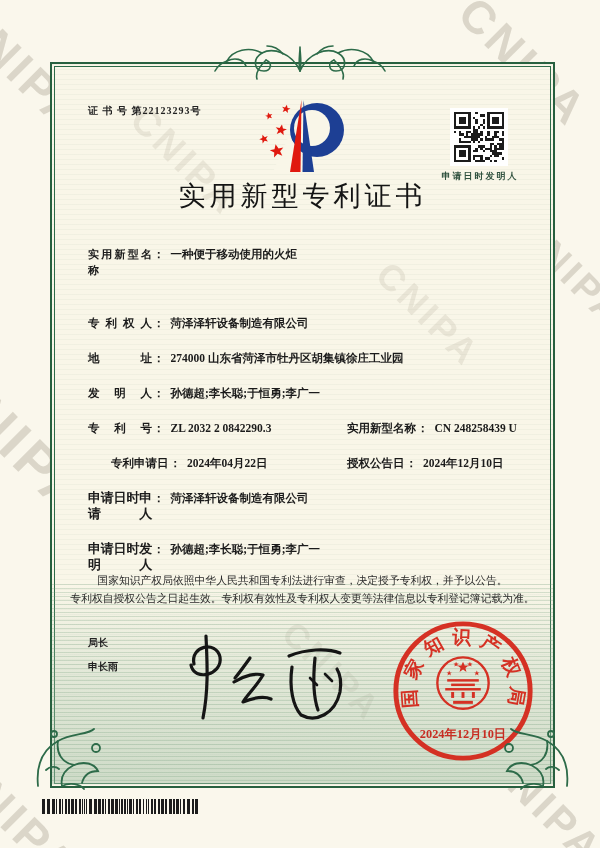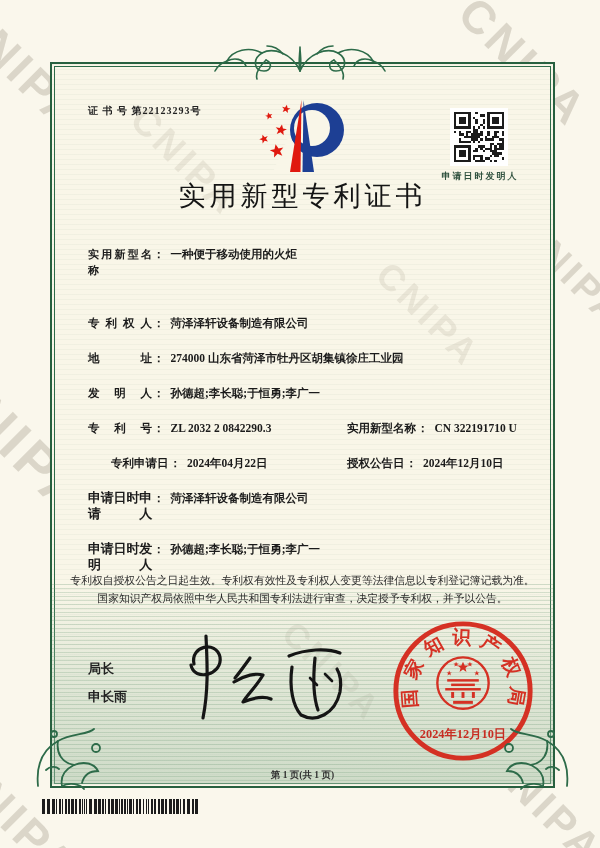--- a/index.html
+++ b/index.html
@@ -41,22 +41,22 @@
   .flabel{display:inline-block;width:64px;text-align:justify;text-align-last:justify;
           flex:none;font-weight:700;}
   .flabel.l6{font-size:11px;}
   .flabel.l7{font-size:13px;letter-spacing:-0.2px;}
   .fcolon{flex:none;margin:0 6px 0 1px;font-weight:700;}
   .fvalue{font-weight:700;white-space:nowrap;}
   
   .statement{position:absolute;left:16px;right:16px;top:508px;text-align:center;
              font-size:10.8px;line-height:17.5px;color:#2a2a2a;font-weight:500;}
   
-  .officer{position:absolute;left:36px;top:596px;font-family:Liberation Serif, serif;
-           font-size:13px;font-weight:700;color:#222;}
+  .officer{position:absolute;left:36px;top:572px;font-family:Liberation Serif, serif;
+           font-size:10px;font-weight:700;color:#222;}
   .officer div{margin-bottom:10px;}
   .signature{position:absolute;left:112px;top:566px;width:215px;height:100px;}
   .seal{position:absolute;left:332px;top:548px;width:158px;height:158px;opacity:0.95;}
   .footer{position:absolute;left:0;bottom:4px;width:100%;text-align:center;
           font-size:9.5px;color:#333;font-weight:600;}
   
   .ornament-top{position:absolute;left:205px;top:40px;width:190px;height:42px;}
   .corner{position:absolute;width:86px;height:64px;}
   .corner.left{left:32px;top:726px;}
   .corner.right{left:487px;top:726px;transform:scaleX(-1);}
@@ -346,21 +346,21 @@
       </div>
       <div class="frow">
         <span class="fleft">
           <span class="flabel">专利号</span>
             <span class="fcolon">：</span>
           <span class="fvalue">ZL 2032 2 0842290.3</span>
         </span>
         <span class="fright">
           <span style="font-weight:700;">实用新型名称</span>
             <span class="fcolon">：</span>
-          <span class="fvalue">CN 322191710 U</span>
+          <span class="fvalue">CN 248258439 U</span>
         </span>
       </div>
       <div class="frow">
         <span class="fleft">
           <span class="flabel" style="width:auto;margin-left:23px;">专利申请日</span>
             <span class="fcolon">：</span>
           <span class="fvalue">2024年04月22日</span>
         </span>
         <span class="fright">
           <span style="font-weight:700;">授权公告日</span>
@@ -374,22 +374,22 @@
         <span class="fvalue">菏泽泽轩设备制造有限公司</span>
       </div>
       <div class="frow">
         <span class="flabel l7">申请日时发明人</span>
           <span class="fcolon">：</span>
         <span class="fvalue">孙德超;李长聪;于恒勇;李广一</span>
       </div>
     </div>
 
     <div class="statement">
+      <div>国家知识产权局依照中华人民共和国专利法进行审查，决定授予专利权，并予以公告。</div>
       <div>专利权自授权公告之日起生效。专利权有效性及专利权人变更等法律信息以专利登记簿记载为准。</div>
-      <div>国家知识产权局依照中华人民共和国专利法进行审查，决定授予专利权，并予以公告。</div>
     </div>
 
     <div class="officer">
       <div>局长</div>
       <div>申长雨</div>
     </div>
 
     <svg class="signature" viewBox="0 0 215 100" fill="none" stroke="#151515" stroke-width="3.2" stroke-linecap="round" stroke-linejoin="round">
       <path d="M30,34 C26,16 52,10 56,27 C59,45 30,52 27,35"></path>
       <path d="M42,6 C43,30 45,58 39,88"></path>
@@ -422,21 +422,20 @@
         <rect x="68" y="72.5" width="24" height="2.5"></rect>
         <rect x="62" y="77" width="36" height="2.5"></rect>
         <rect x="68" y="81" width="3" height="6"></rect>
         <rect x="78.5" y="81" width="3" height="6"></rect>
         <rect x="89" y="81" width="3" height="6"></rect>
         <rect x="70" y="90" width="20" height="3"></rect>
       </g>
       <text x="80" y="128" text-anchor="middle" font-size="12.5" font-weight="700" fill="#c8241a" font-family="'Liberation Serif','DejaVu Serif',serif">2024年12月10日</text>
     </svg>
 
-    <div class="footer">第 1 页(共 1 页)</div>
   </div>
 
   <svg class="ornament-top" viewBox="0 0 190 42" fill="none" stroke="#2d6b49" stroke-width="1.6" stroke-linecap="round">
     <g id="halfFlourish">
       <path d="M95,31 C87,13 68,7 57,13 C47,19 49,31 59,31 C66,31 68,23 61,20"></path>
       <path d="M57,13 C44,6 28,10 22,21 C30,17 38,19 41,26"></path>
       <path d="M22,21 C16,23 12,27 10,31"></path>
       <path d="M61,20 C55,26 50,33 52,39"></path>
       <path d="M78,14 C74,9 68,6 62,6"></path>
     </g>

